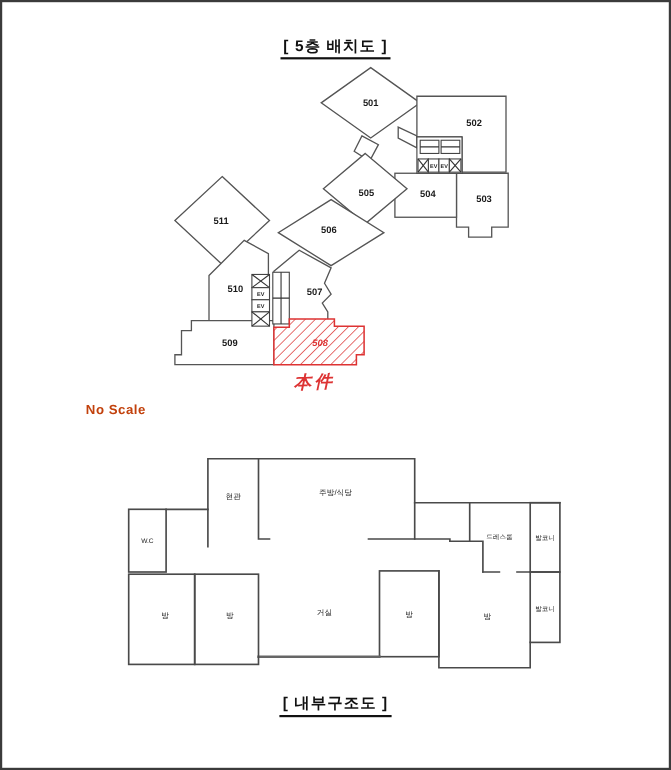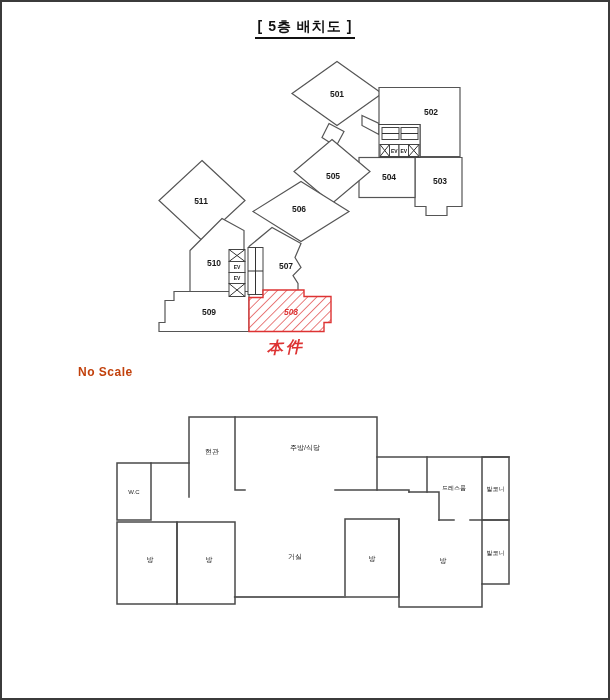--- a/index.html
+++ b/index.html
@@ -6,21 +6,21 @@
   #canvas{
     position:relative;width:610px;height:700px;background:#ffffff;
     border:2px solid #3b3b3b;box-sizing:border-box;overflow:hidden;
     font-family:"Liberation Sans","DejaVu Sans",sans-serif;
   }
   .title{
     position:absolute;left:0;right:0;text-align:center;
     font-size:14px;font-weight:bold;color:#111;letter-spacing:1px;
   }
   .title span{display:inline-block;border-bottom:2px solid #111;padding:0 3px 1px 3px;}
-  #title-top{top:16px;}
+  #title-top{top:31px;}
   #title-bottom{top:629px;}
   #no-scale{
     position:absolute;left:76px;top:363px;
     font-size:12px;font-weight:bold;color:#c2410c;letter-spacing:0.5px;
   }
   svg{position:absolute;}
   #site-svg{left:100px;top:50px;}
   #floor-svg{left:105px;top:405px;}
   .unit-label{font-family:"Liberation Sans","DejaVu Sans",sans-serif;font-size:8.5px;font-weight:bold;fill:#1a1a1a;text-anchor:middle;}
   .ev-label{font-family:"Liberation Sans","DejaVu Sans",sans-serif;font-size:5px;font-weight:bold;fill:#1a1a1a;text-anchor:middle;}
@@ -181,14 +181,17 @@
       <text class="room-label" x="207" y="560">방</text>
       <text class="room-label" x="293" y="557">거실</text>
       <text class="room-label" x="370" y="559">방</text>
       <text class="room-label" x="441" y="561">방</text>
       <text class="room-label small" x="452" y="488">드레스룸</text>
       <text class="room-label small" x="493.5" y="489">발코니</text>
       <text class="room-label small" x="493.5" y="553">발코니</text>
     </g>
   </svg>
 
+  <div class="title" id="title-bottom">
+    <span>[ 내부구조도 ]</span>
+  </div>
 
 </div>
 
 </body></html>

